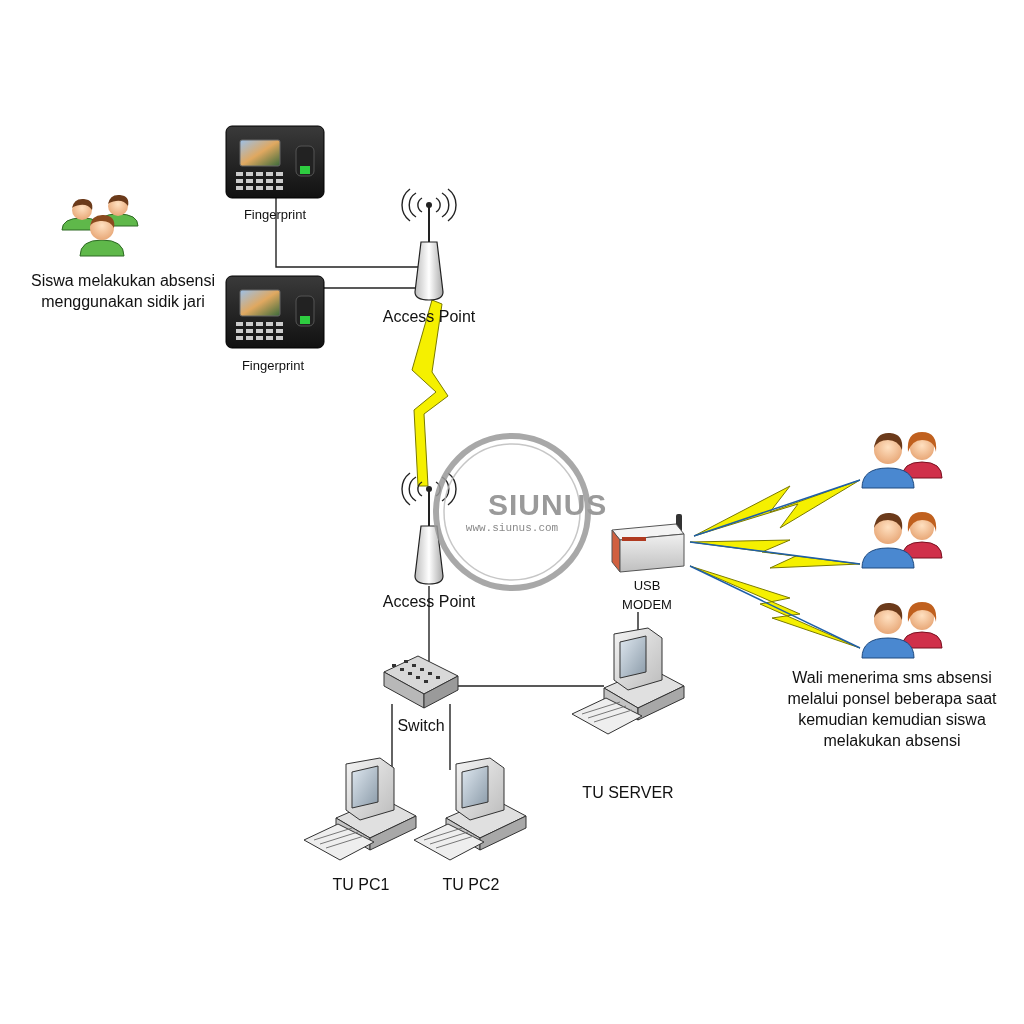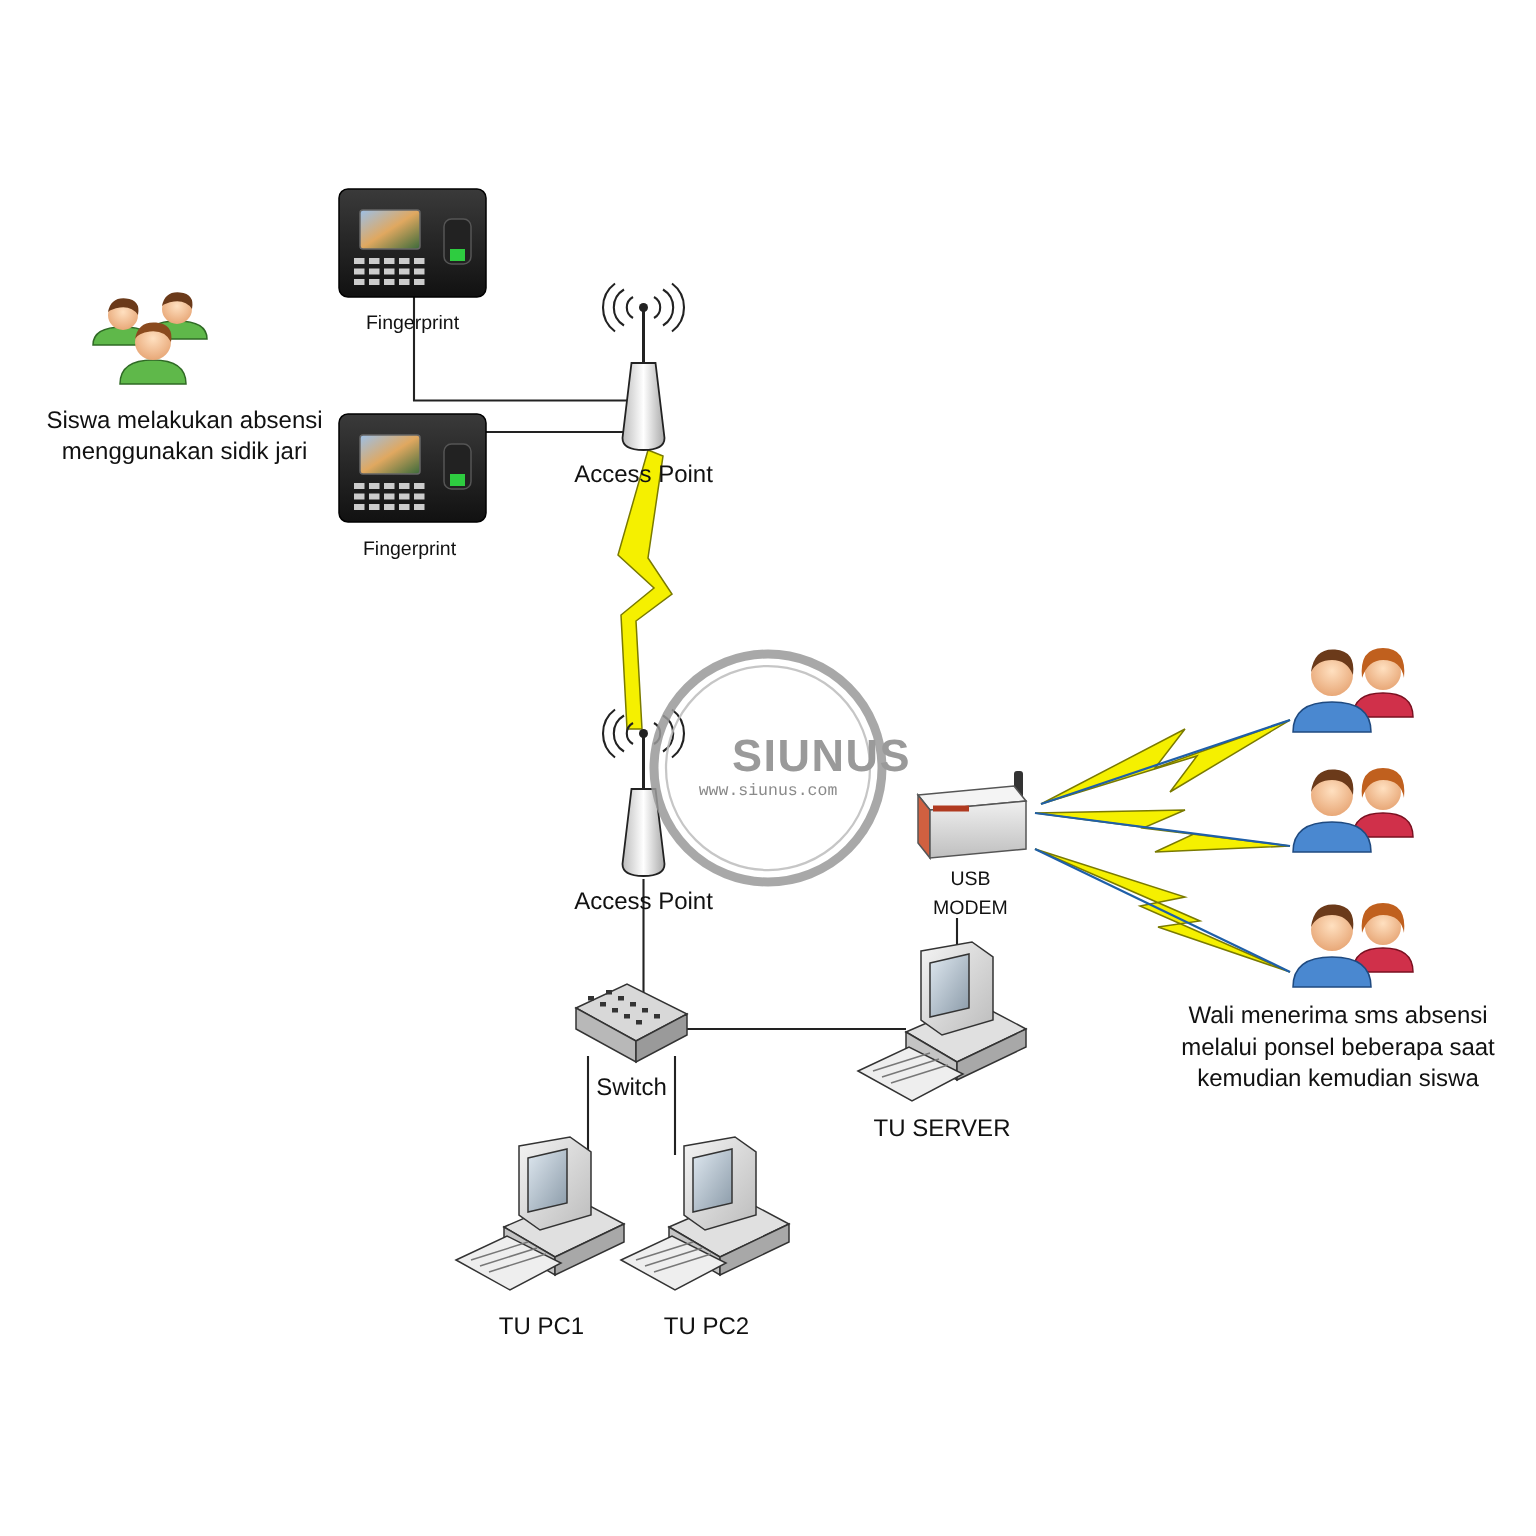--- a/index.html
+++ b/index.html
@@ -281,21 +281,22 @@
   <div>menggunakan sidik jari</div>
 </div>
 
 <div class="lbl lbl-md lbl-center" style="left:364px;top:308px;width:130px;">Access Point</div>
 <div class="lbl lbl-md lbl-center" style="left:364px;top:593px;width:130px;">Access Point</div>
 
 <div class="lbl lbl-sm lbl-center" style="left:612px;top:578px;width:70px;">USB</div>
 <div class="lbl lbl-sm lbl-center" style="left:612px;top:597px;width:70px;">MODEM</div>
 
 <div class="lbl lbl-md lbl-center" style="left:380px;top:717px;width:82px;">Switch</div>
-<div class="lbl lbl-md lbl-center" style="left:570px;top:744px;width:116px;">TU SERVER</div>
+<div class="lbl lbl-md lbl-center" style="left:570px;top:784px;width:116px;">TU SERVER</div>
 <div class="lbl lbl-md lbl-center" style="left:316px;top:876px;width:90px;">TU PC1</div>
 <div class="lbl lbl-md lbl-center" style="left:426px;top:876px;width:90px;">TU PC2</div>
 
 <div class="para" style="left:760px;top:667px;width:264px;">
   <div>Wali menerima sms absensi</div>
   <div>melalui ponsel beberapa saat</div>
   <div>kemudian kemudian siswa</div>
+  <div>melakukan absensi</div>
 </div>
 
 </body></html>

